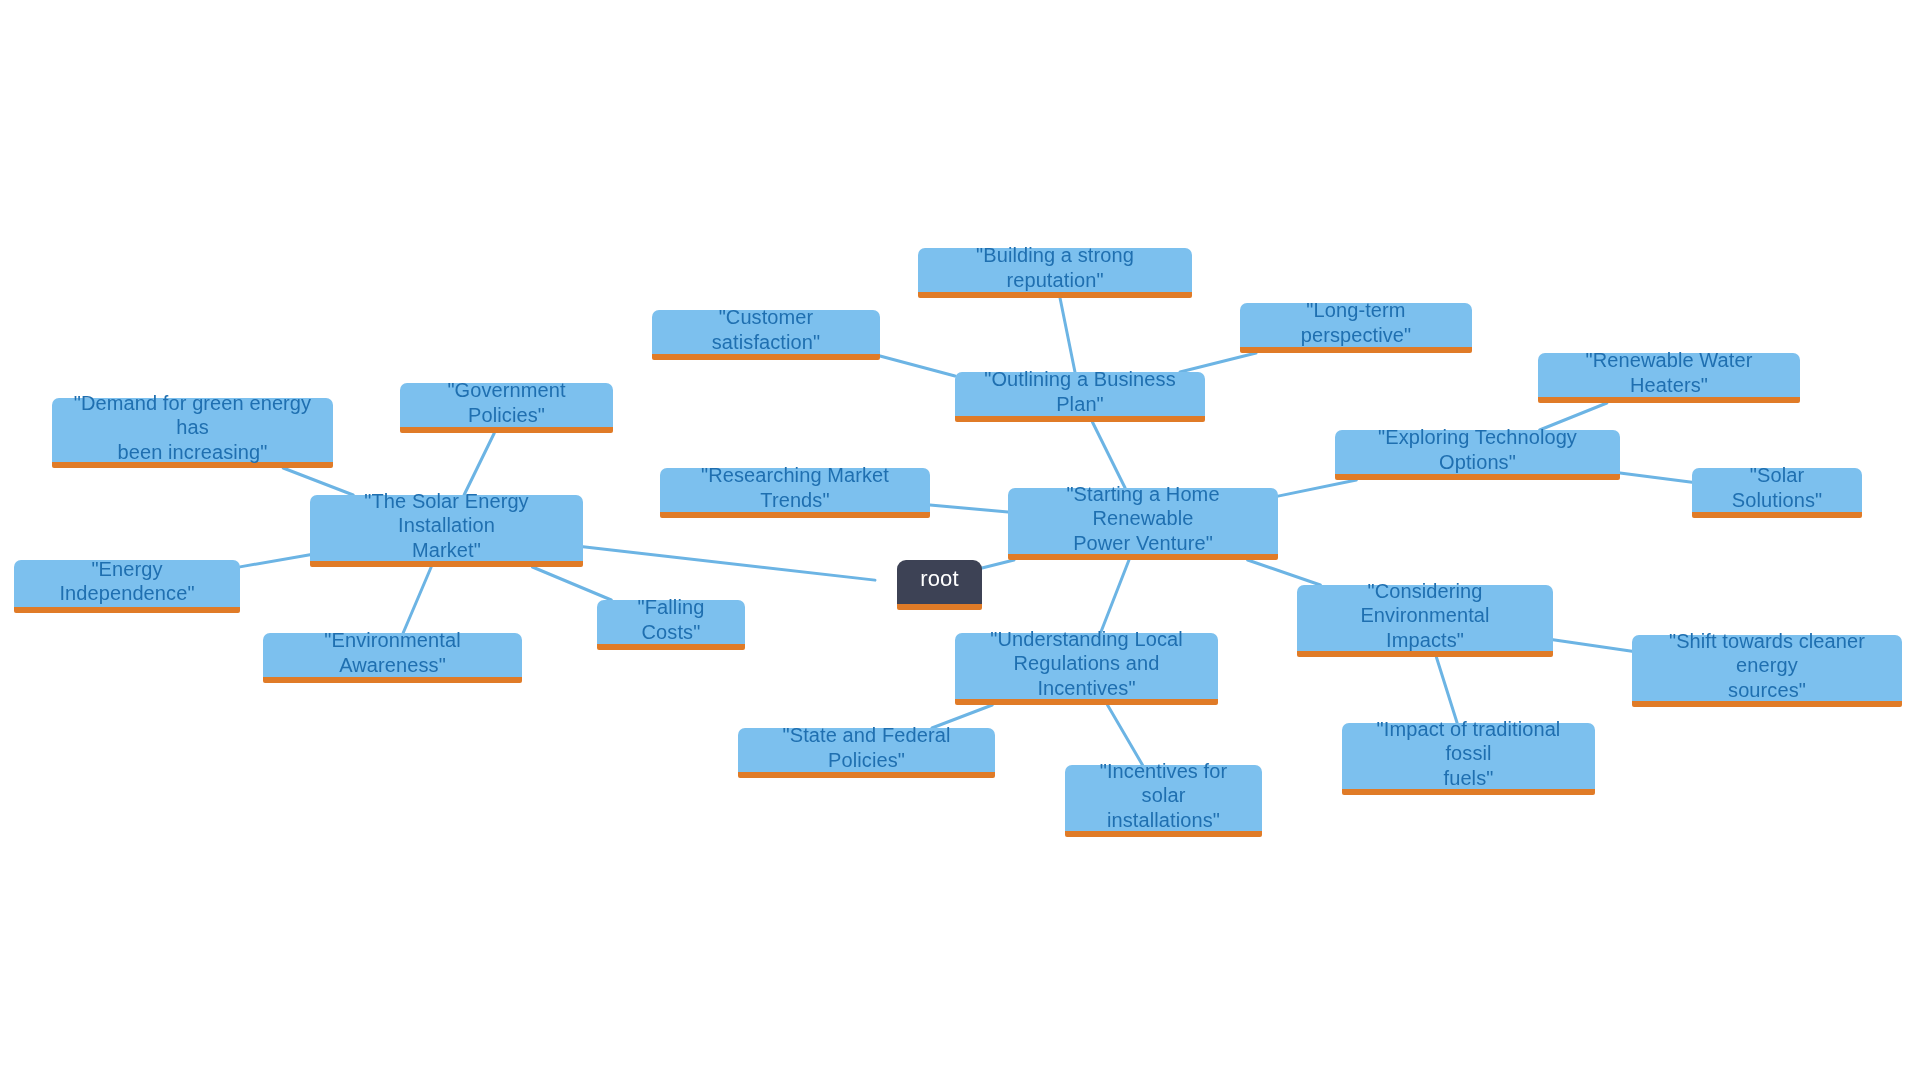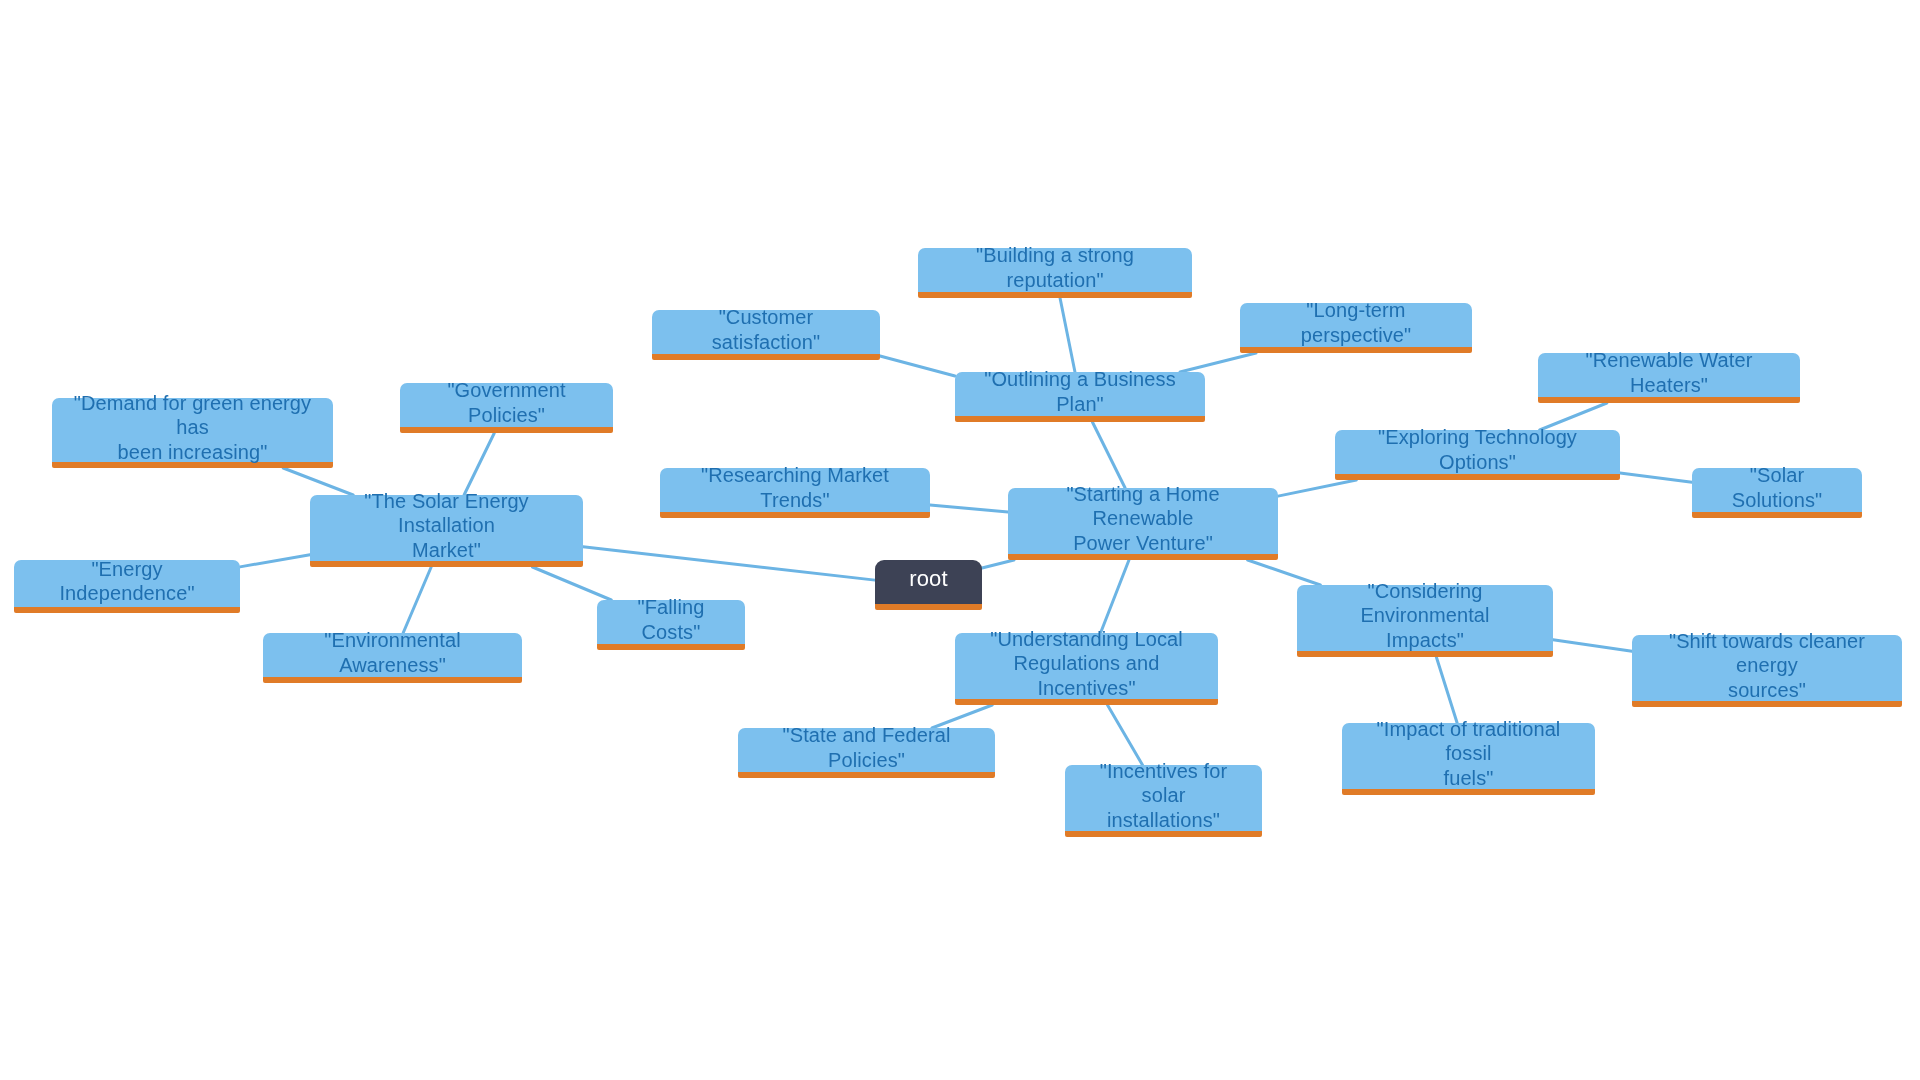--- a/index.html
+++ b/index.html
@@ -69,21 +69,21 @@
       <line x1="1539.6753246753246" y1="430" x2="1606.8246753246754" y2="403" stroke="#6cb4e4" stroke-width="3" stroke-linecap="round"></line>
       <line x1="1620" y1="473.0801335559265" x2="1692" y2="482.2153589315526" stroke="#6cb4e4" stroke-width="3" stroke-linecap="round"></line>
       <line x1="1247.659793814433" y1="560" x2="1320.340206185567" y2="585" stroke="#6cb4e4" stroke-width="3" stroke-linecap="round"></line>
       <line x1="1553" y1="639.7134502923976" x2="1632" y2="651.2631578947369" stroke="#6cb4e4" stroke-width="3" stroke-linecap="round"></line>
       <line x1="1436.3478260869565" y1="657" x2="1457.1521739130435" y2="723" stroke="#6cb4e4" stroke-width="3" stroke-linecap="round"></line>
       <line x1="1128.9724137931034" y1="560" x2="1100.5275862068966" y2="633" stroke="#6cb4e4" stroke-width="3" stroke-linecap="round"></line>
       <line x1="992.2142857142857" y1="705" x2="931.9761904761905" y2="728" stroke="#6cb4e4" stroke-width="3" stroke-linecap="round"></line>
       <line x1="1107.5" y1="705" x2="1142.5" y2="765" stroke="#6cb4e4" stroke-width="3" stroke-linecap="round"></line>
     </svg>
   <div id="nodes">
-      <div class="node root-node" style="left: 875px; top: 560px; width: 107px; height: 50px;">root</div>
+      <div class="node root-node" style="left: 897px; top: 560px; width: 85px; height: 50px;">root</div>
       <div class="node" style="left: 1008px; top: 488px; width: 270px; height: 72px;">"Starting a Home Renewable
 Power Venture"</div>
       <div class="node" style="left: 310px; top: 495px; width: 273px; height: 72px;">"The Solar Energy Installation
 Market"</div>
       <div class="node" style="left: 52px; top: 398px; width: 281px; height: 70px;">"Demand for green energy has
 been increasing"</div>
       <div class="node" style="left: 400px; top: 383px; width: 213px; height: 50px;">"Government Policies"</div>
       <div class="node" style="left: 14px; top: 560px; width: 226px; height: 53px;">"Energy Independence"</div>
       <div class="node" style="left: 263px; top: 633px; width: 259px; height: 50px;">"Environmental Awareness"</div>
       <div class="node" style="left: 597px; top: 600px; width: 148px; height: 50px;">"Falling Costs"</div>

